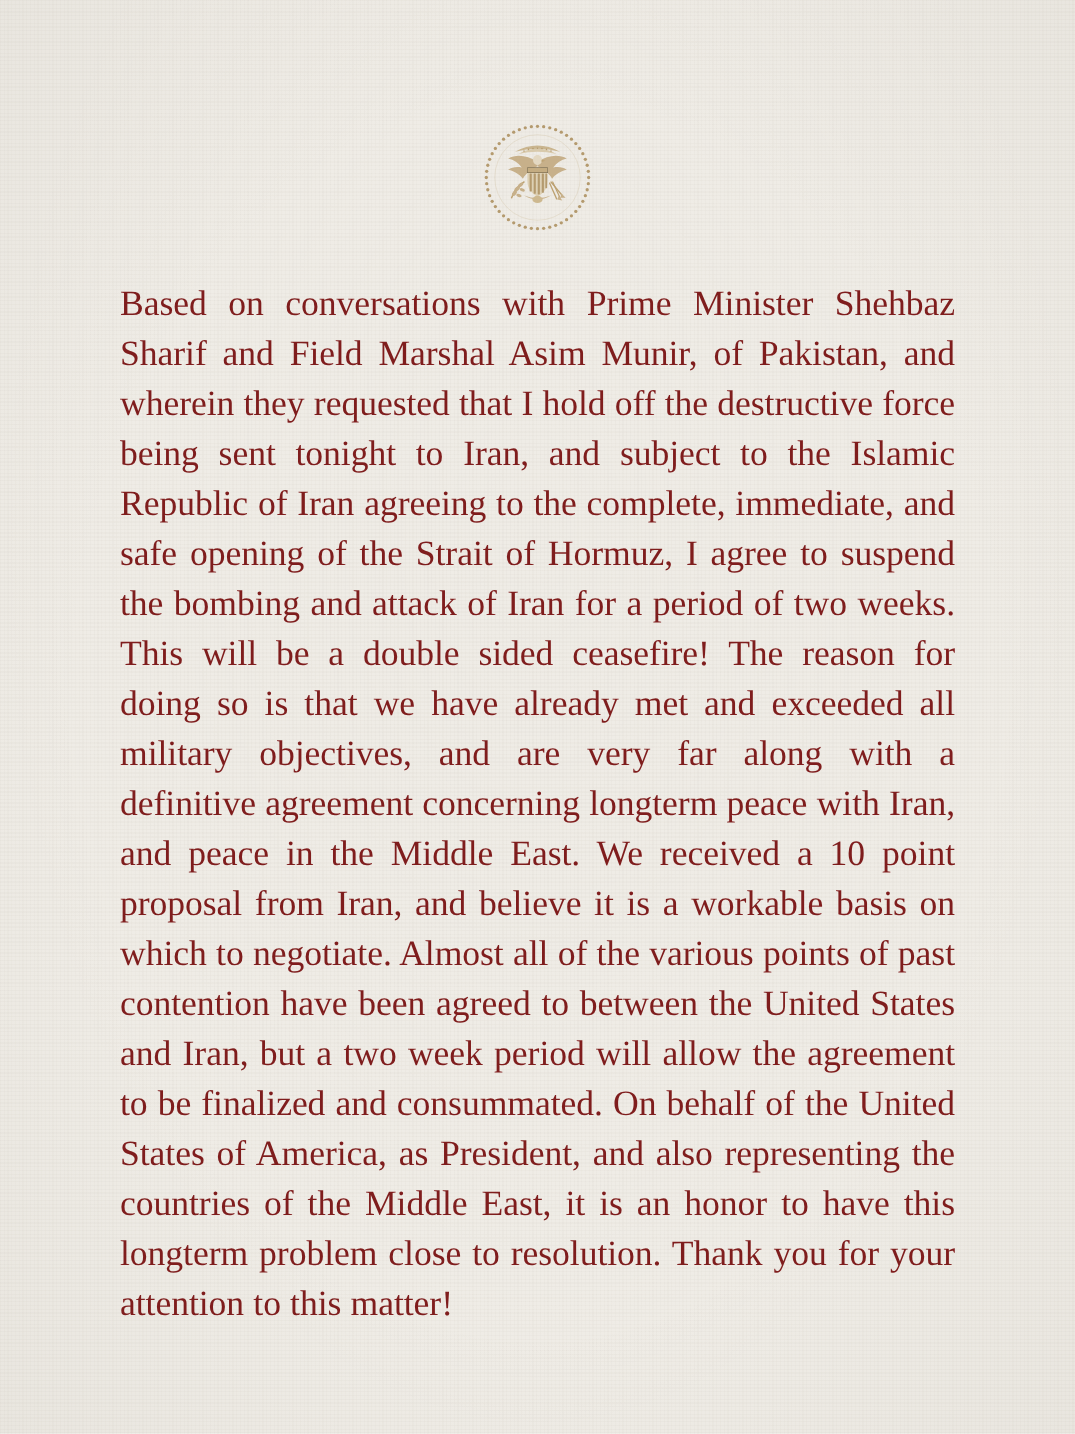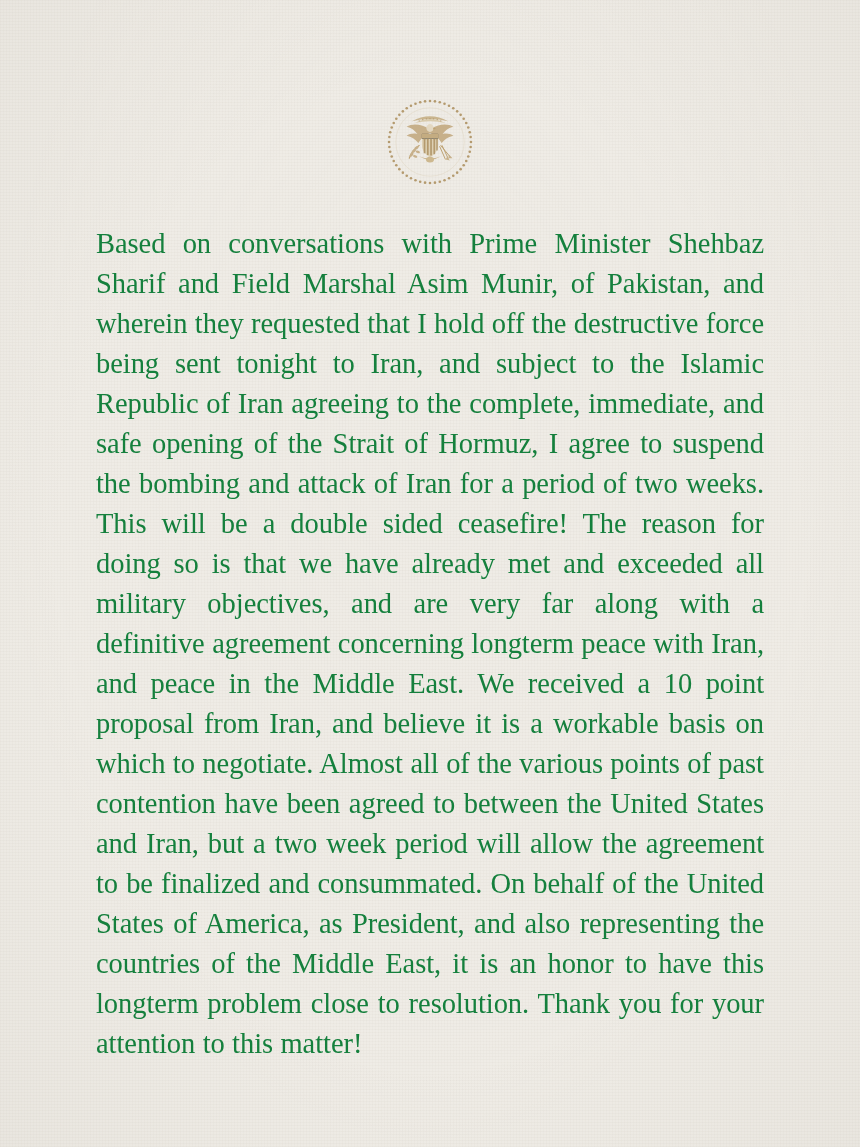--- a/index.html
+++ b/index.html
@@ -57,21 +57,21 @@
   .seal svg { display: block; width: 90px; height: 90px; }
 
   
   .letter-body {
     position: absolute;
     left: 96px;
     top: 224px;
     width: 668px;
     text-align: justify;
     text-align-last: left;
-    color: #15803d;
+    color: #7f1d1d;
     font-size: 28.5px;
     line-height: 40px;
     letter-spacing: -0.05px;
     word-spacing: 0.3px;
     font-weight: 400;
   }
   .letter-body p { margin: 0; }
 
   
   .signature {

